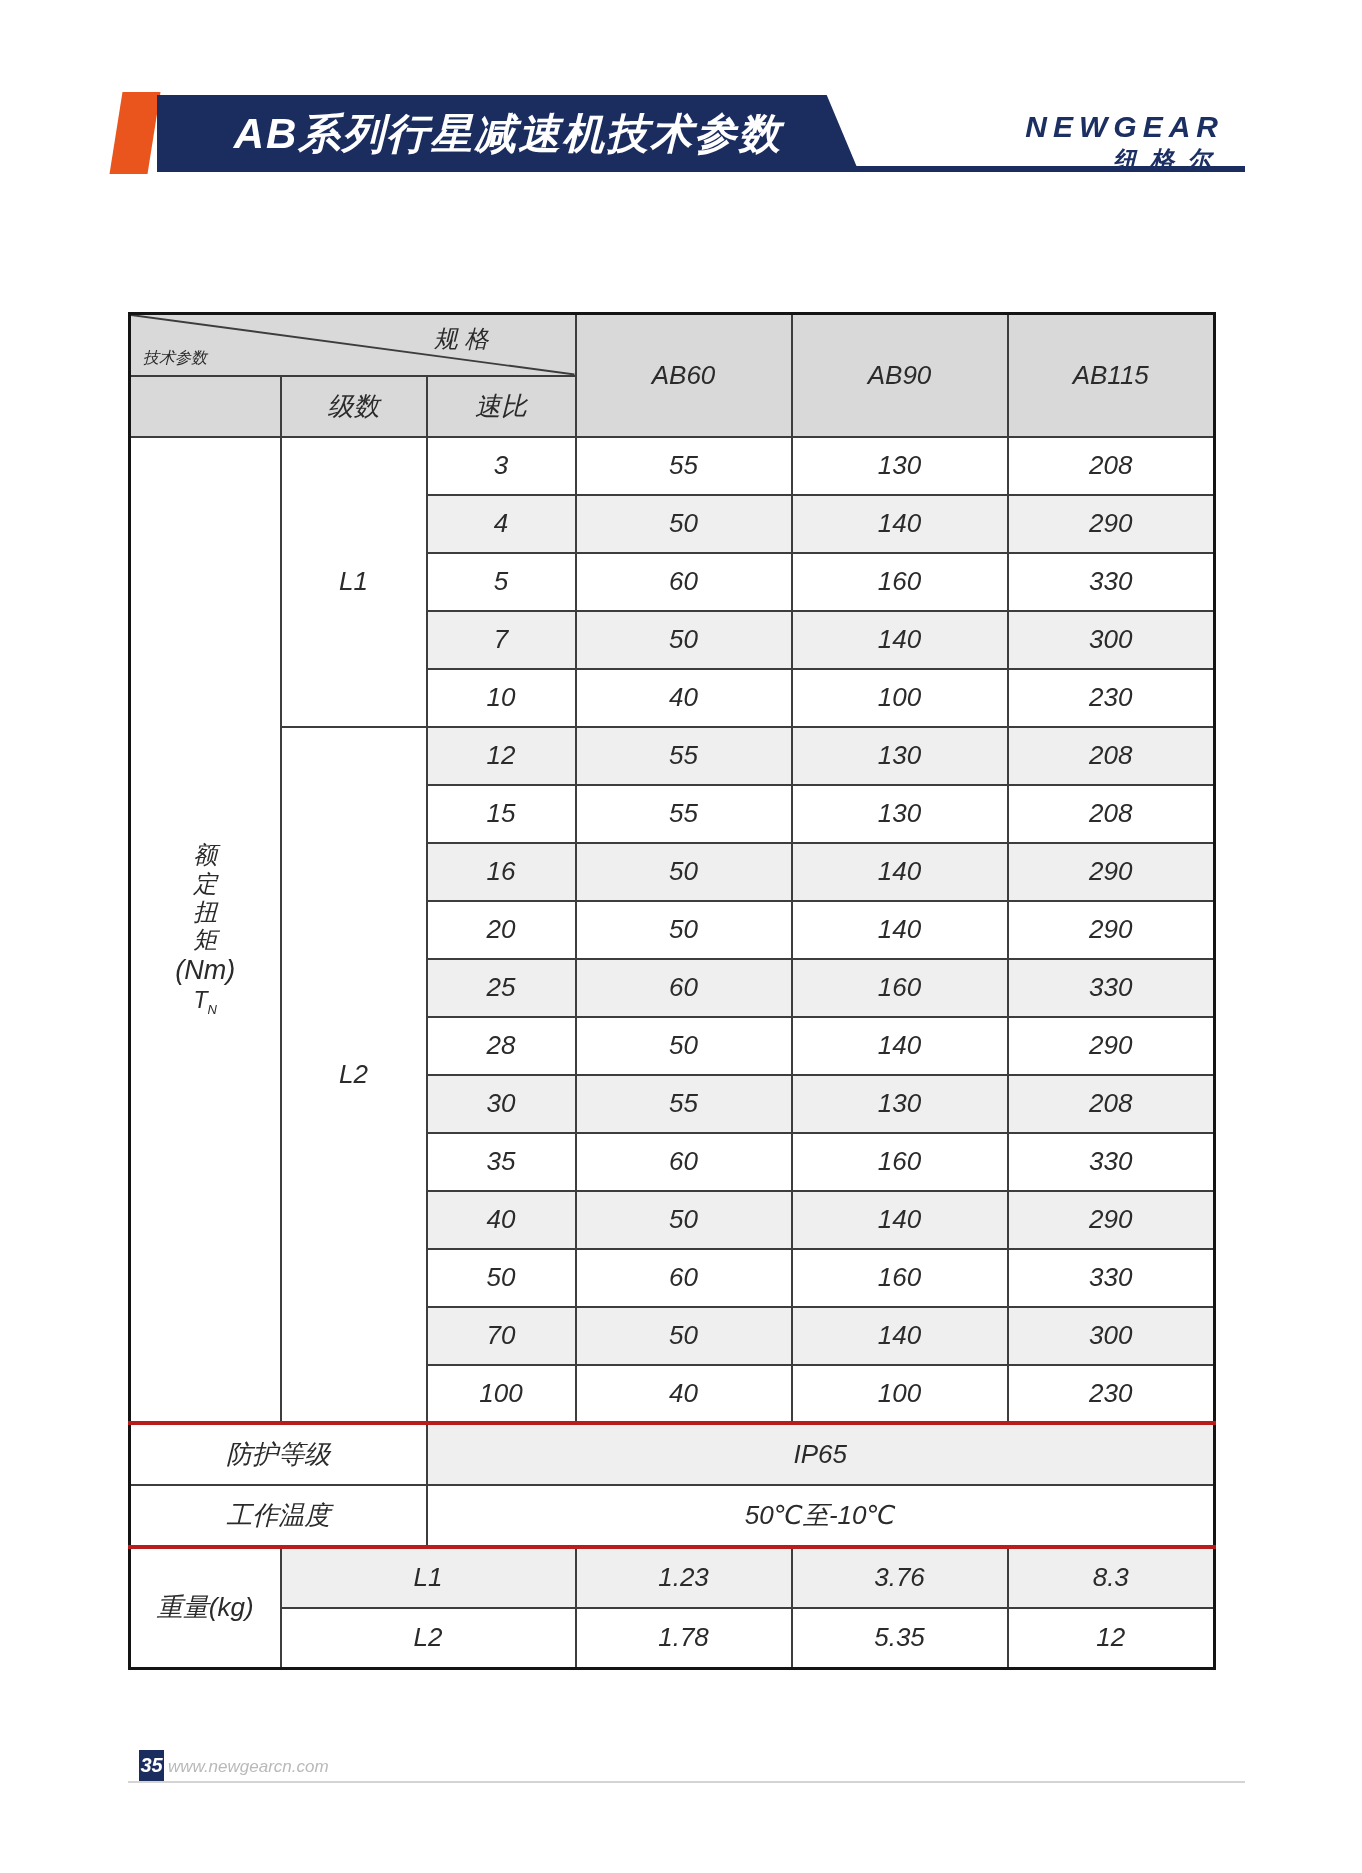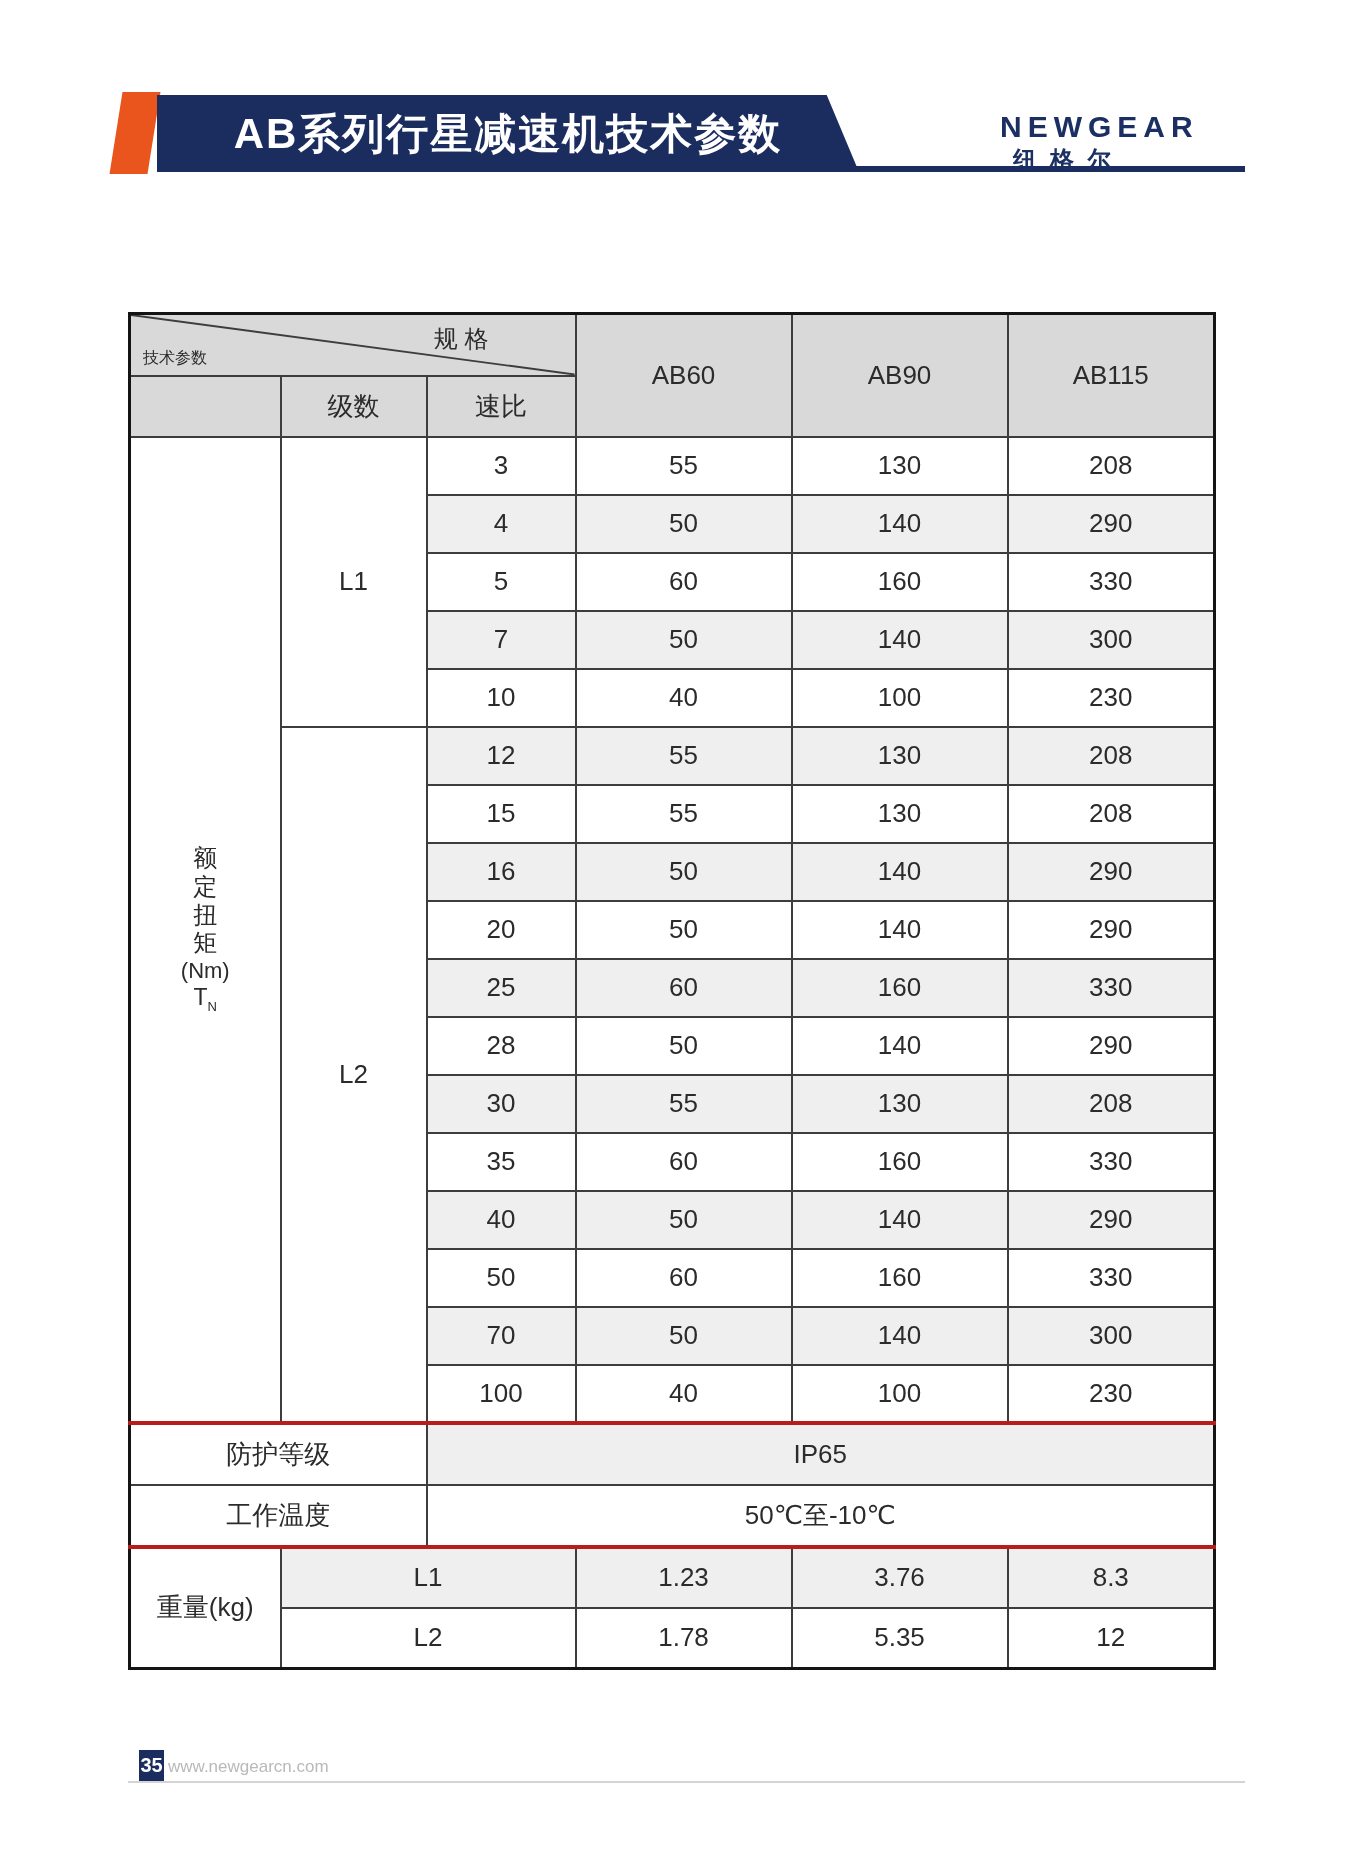--- a/index.html
+++ b/index.html
@@ -2,20 +2,21 @@
 <html><head>
 <meta charset="utf-8">
 <style>
   html,body{margin:0;padding:0;background:#ffffff;}
   .page{
     position:relative;
     width:1362px;height:1873px;
     background:#ffffff;
     font-family:"Liberation Sans","DejaVu Sans",sans-serif;
     overflow:hidden;
+    font-style:italic;
   }
   
   .navy-line{
     position:absolute;left:157px;top:166px;width:1088px;height:6px;
     background:#1b2c5f;
   }
   .orange-mark{
     position:absolute;left:116px;top:92px;width:38px;height:82px;
     background:#e9551d;
     transform:skewX(-9deg);
@@ -23,21 +24,21 @@
   .banner{
     position:absolute;left:157px;top:95px;width:702px;height:77px;
     background:#1b2c5f;
     clip-path:polygon(0 0,95.4% 0,100% 100%,0 100%);
     display:flex;align-items:center;justify-content:center;
   }
   .banner h1{
     margin:0;color:#ffffff;font-size:42px;font-weight:700;
     letter-spacing:2px;white-space:nowrap;
   }
-  .brand{position:absolute;left:1000px;top:110px;width:224px;text-align:left;}
+  .brand{position:absolute;left:1000px;top:110px;width:224px;text-align:right;}
   .brand-en{
     color:#1b2f63;font-size:30px;font-weight:800;letter-spacing:6px;
     white-space:nowrap;
   }
   .brand-cn{
     color:#1b2f63;font-size:24px;font-weight:700;letter-spacing:13px;
     margin-top:0;white-space:nowrap;text-indent:13px;
   }
   
   table.spec{
@@ -64,21 +65,21 @@
   }
   td.diag svg{position:absolute;left:0;top:0;width:100%;height:100%;}
   .diag-tr{
     position:absolute;right:86px;top:8px;font-size:24px;color:#2b2b2b;
   }
   .diag-bl{
     position:absolute;left:12px;bottom:6px;font-size:16px;color:#2b2b2b;
   }
   td.torque{background:#ffffff;line-height:1.18;}
   td.torque .vchar{font-size:24px;}
-  td.torque .vunit{font-size:22px;}
+  td.torque .vunit{font-size:27px;}
   td.torque .vsym{font-size:23px;}
   td.torque sub{font-size:13px;}
   td.stage{background:#ffffff;}
   td.label{font-size:25px;}
   
   tr.sep-top td{border-top:4px solid #b91c1c;}
   
   .pagenum{
     position:absolute;left:139px;top:1750px;width:25px;height:31px;
     background:#1b2c5f;color:#ffffff;font-size:20px;font-weight:700;

